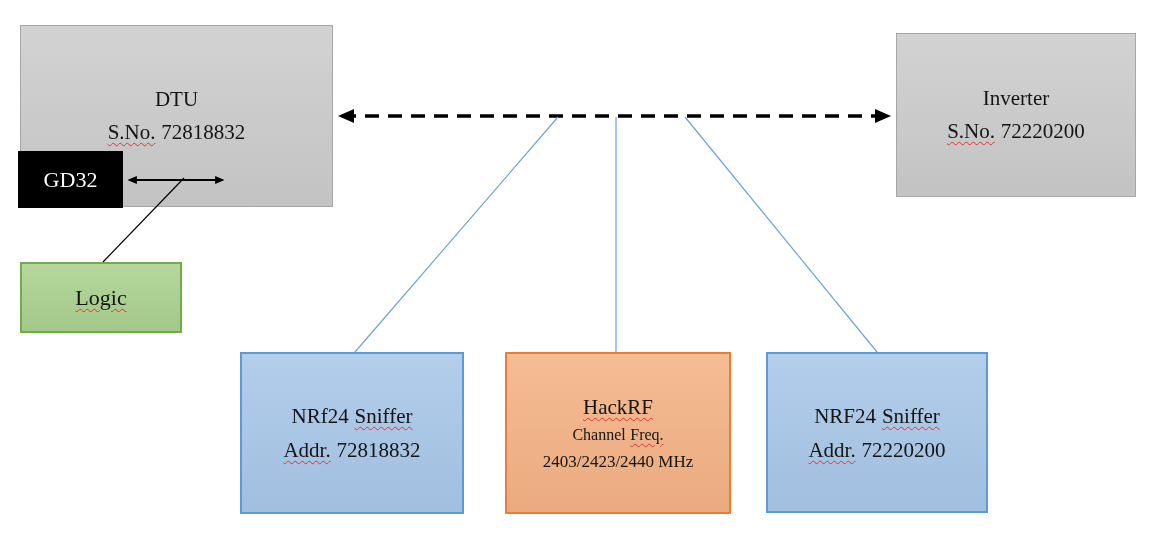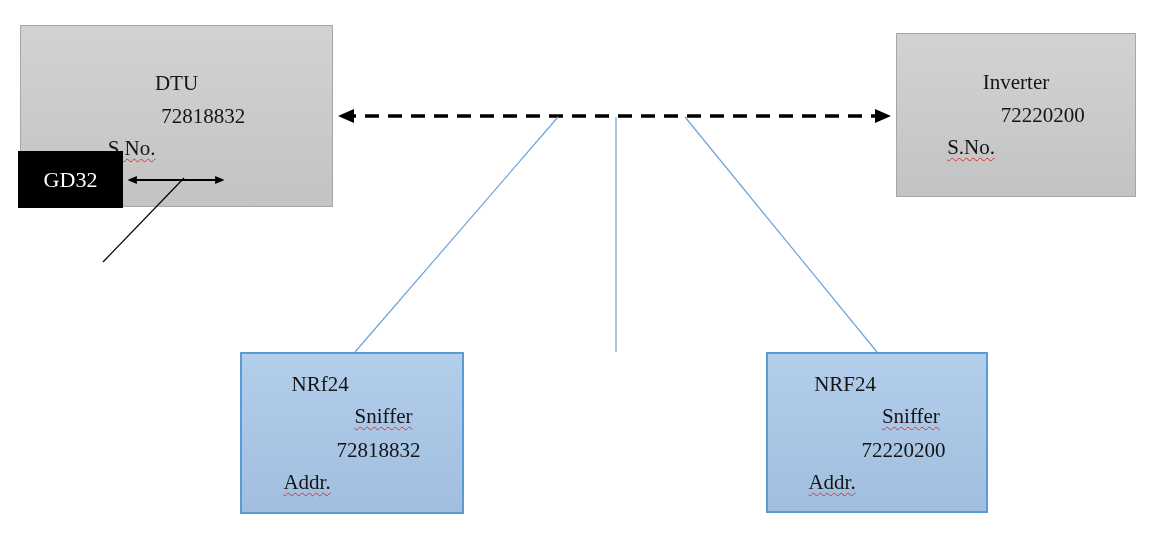--- a/index.html
+++ b/index.html
@@ -20,21 +20,20 @@
     text-align:center;
     background-image:linear-gradient(rgba(255,255,255,.14),rgba(0,0,0,.04));
   }
   .tline{display:flex;gap:.28em;justify-content:center;white-space:nowrap;}
   .sq{
     text-decoration-line:underline;
     text-decoration-style:wavy;
     text-decoration-color:var(--squiggle-red,#e03232);
     text-decoration-thickness:1px;
     text-underline-offset:3px;
-    margin-top:32px;
   }
   
   .gray{
     background-color:var(--gray-fill,#ccc);
     border:1.5px solid var(--gray-border,#a6a6a6);
     font-size:21px;line-height:33px;
   }
   .dtu{left:20px;top:25px;width:313px;height:182px;}
   .inverter{left:896px;top:33px;width:240px;height:164px;}
   
@@ -97,20 +96,23 @@
       <span class="sq">S.No.</span>
       <span>72818832</span>
     </div>
   </div>
 
   <div class="box chip gd32">
     <span>GD32</span>
   </div>
 
 
+  <div class="box green logic">
+    <span class="sq">Logic</span>
+  </div>
 
   <div class="box gray inverter">
     <div class="tline">
       <span>Inverter</span>
     </div>
     <div class="tline">
       <span class="sq">S.No.</span>
       <span>72220200</span>
     </div>
   </div>
@@ -119,20 +121,32 @@
     <div class="tline">
       <span>NRf24</span>
       <span class="sq">Sniffer</span>
     </div>
     <div class="tline">
       <span class="sq">Addr.</span>
       <span>72818832</span>
     </div>
   </div>
 
+  <div class="box orange hackrf">
+    <div class="tline t1">
+      <span class="sq">HackRF</span>
+    </div>
+    <div class="tline t2">
+      <span>Channel</span>
+      <span class="sq">Freq.</span>
+    </div>
+    <div class="tline t3">
+      <span>2403/2423/2440 MHz</span>
+    </div>
+  </div>
 
   <div class="box blue sniffer-right">
     <div class="tline">
       <span>NRF24</span>
       <span class="sq">Sniffer</span>
     </div>
     <div class="tline">
       <span class="sq">Addr.</span>
       <span>72220200</span>
     </div>

